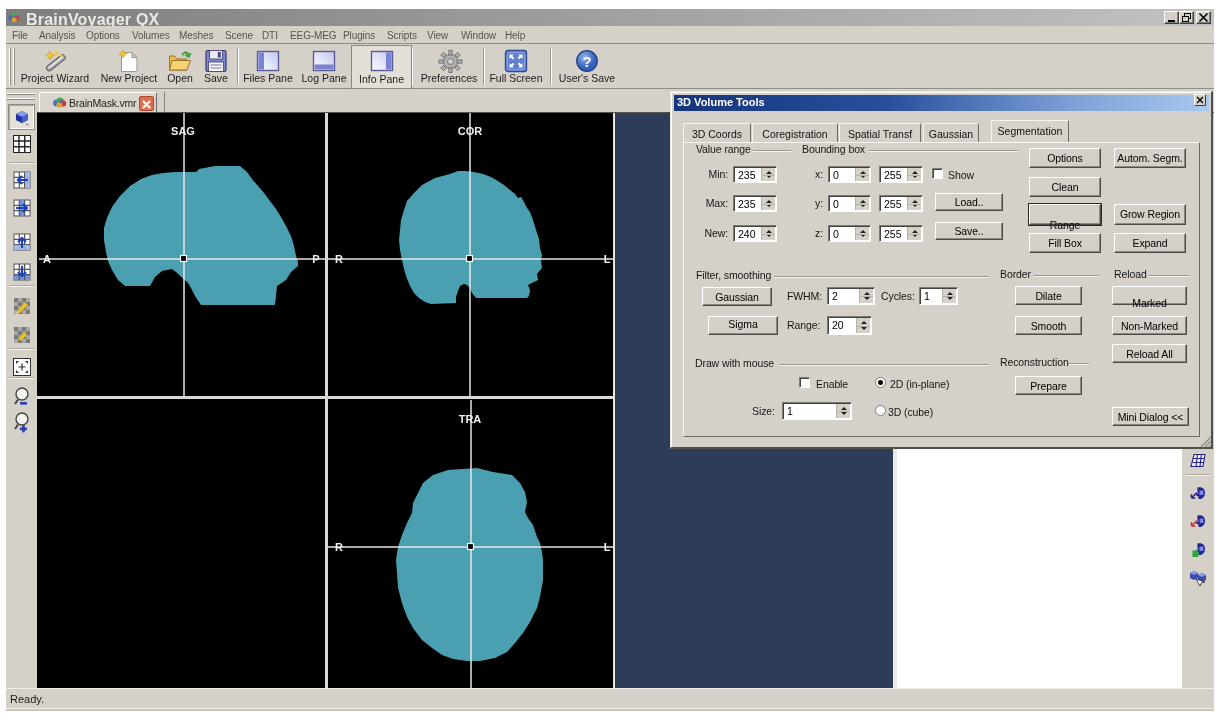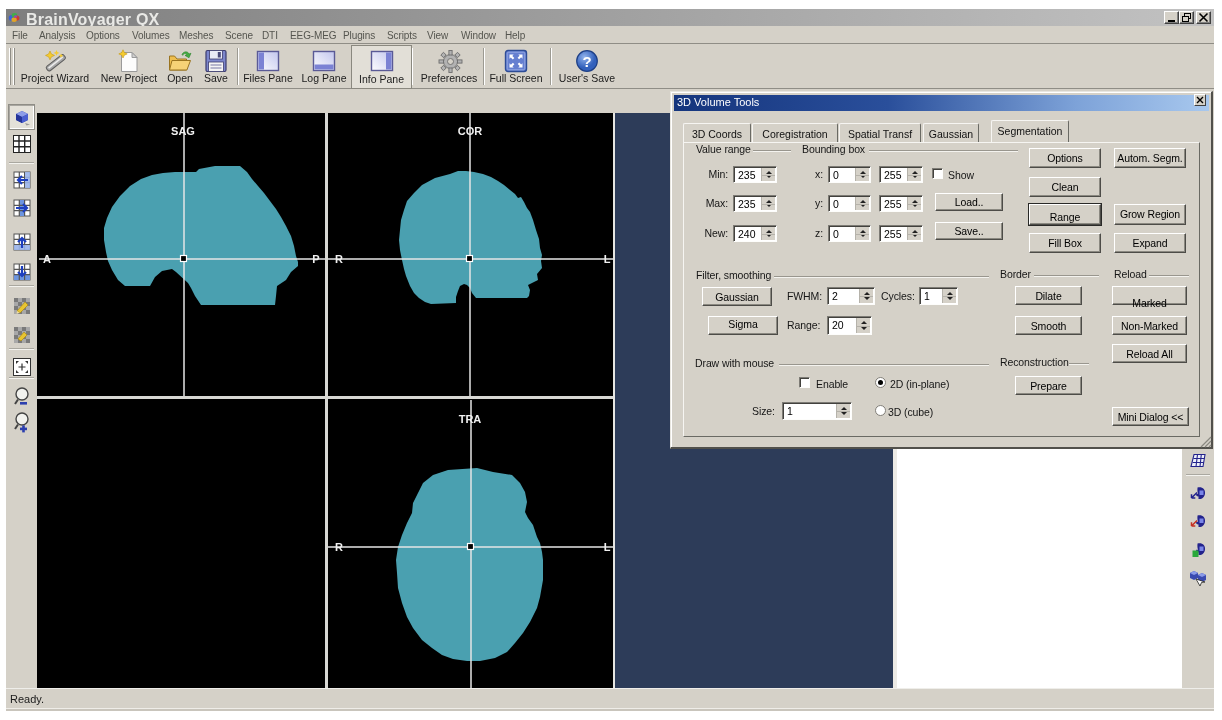--- a/index.html
+++ b/index.html
@@ -47,21 +47,21 @@
 #statusbar .txt { position:absolute; left:4px; top:4px; font-size:11px; color:#1b1b1b; }
 #winbottom { position:absolute; left:0; top:699px; width:1208px; height:3px; background:#c9c5bc; border-top:1px solid #efede8;}
 
 #dlg { position:absolute; left:670px; top:91px; width:543px; height:358px;
   background:#d5d1c8;
   border-top:1px solid #e8e6e0; border-left:1px solid #e8e6e0;
   border-right:2px solid #51504b; border-bottom:2px solid #51504b;
   box-shadow:inset 1px 1px 0 #ffffff; }
 #dlgtitle { position:absolute; left:3px; top:3px; width:535px; height:16px;
   background:linear-gradient(90deg,#15357d 0%, #2a4f9b 40%, #7da2d8 75%, #a8c8ee 100%); }
-#dlgtitle .txt { position:absolute; left:3px; top:1px; font-size:11px; font-weight:normal; color:#fff; }
+#dlgtitle .txt { position:absolute; left:3px; top:1px; font-size:11px; font-weight:bold; color:#fff; }
 #dlgclose { position:absolute; right:5px; top:2px; width:12px; height:12px; background:#d5d1c8;
   border-top:1px solid #fff; border-left:1px solid #fff; border-right:1px solid #404040; border-bottom:1px solid #404040;
   font-size:9px; line-height:10px; text-align:center; color:#000; font-weight:bold; }
 .dtab { position:absolute; top:31px; height:19px; background:#d5d1c8;
   border-top:1px solid #f6f5f2; border-left:1px solid #f6f5f2; border-right:1px solid #6a6a64;
   border-radius:2px 2px 0 0; font-size:10.5px; color:#111; text-align:center; padding-top:4px; }
 #dtab-active { top:28px; height:22px; z-index:3; background:#d7d3ca; }
 #dpane { position:absolute; left:12px; top:50px; width:517px; height:295px;
   border-top:1px solid #f6f5f2; border-left:1px solid #f6f5f2;
   border-right:1px solid #6a6a64; border-bottom:1px solid #6a6a64;
@@ -256,20 +256,41 @@
               <stop offset="0%" stop-color="#93b4ec"></stop>
               <stop offset="100%" stop-color="#3361bc"></stop>
             </radialGradient>
           </defs>
         <circle cx="12" cy="12" r="10.3" fill="url(#ggrad)" stroke="#1d3f86" stroke-width="1.2"></circle>
         <text x="12" y="17.5" font-size="15" font-weight="bold" fill="#fff" text-anchor="middle" font-family="Liberation Sans">?</text>
       </svg>
       <div class="lbl">User's Save</div>
     </div>
   </div>
+  <div id="tabbar">
+    <div class="abs" style="left:1px;top:3px;width:28px;height:2px;border-top:1px solid #fff;border-bottom:1px solid #8f8d86"></div>
+    <div class="abs" style="left:1px;top:8px;width:28px;height:2px;border-top:1px solid #fff;border-bottom:1px solid #8f8d86"></div>
+    <div id="tab1">
+      <svg class="abs" style="left:12px;top:3px" width="15" height="14" viewBox="0 0 15 14">
+        <ellipse cx="5" cy="7" rx="4" ry="3.6" fill="#4a6fd0"></ellipse>
+        <ellipse cx="8" cy="4.6" rx="3.6" ry="3" fill="#3fae4a"></ellipse>
+        <ellipse cx="10.6" cy="7.4" rx="3.6" ry="3.2" fill="#c23a38"></ellipse>
+        <ellipse cx="7.4" cy="8.8" rx="3.2" ry="2.6" fill="#d8a030"></ellipse>
+        <ellipse cx="9.6" cy="5.8" rx="1.8" ry="1.5" fill="#8a4aa0"></ellipse>
+      </svg>
+      <span class="abs" style="left:29px;top:4px;font-size:10.5px;letter-spacing:-0.2px;color:#1c1c1c">BrainMask.vmr</span>
+      <div class="abs" style="left:99px;top:3px;width:15px;height:15px;background:#dd6e4e;border:1px solid #b04828;border-radius:2px;">
+        <svg width="13" height="13" viewBox="0 0 13 13">
+            <path d="M3.5 3.5 L9.5 9.5 M9.5 3.5 L3.5 9.5" stroke="#fff" stroke-width="2.2" stroke-linecap="round"></path>
+          </svg>
+      </div>
+    </div>
+    <div class="abs" style="left:158px;top:2px;width:1px;height:20px;background:#8a887f"></div>
+    <div class="abs" style="left:31px;top:22px;width:1177px;height:1px;background:#55534e"></div>
+  </div>
   <div id="lefticons">
     <div class="libtn pressed" style="top:95px">
       <svg width="20" height="20" viewBox="0 0 20 20">
         <path d="M4 7 L10 4 L16 7 L16 13 L10 16 L4 13 Z" fill="#2c3fae"></path>
         <path d="M4 7 L10 4 L16 7 L10 10 Z" fill="#8c9ce8"></path>
         <path d="M10 10 L16 7 L16 13 L10 16 Z" fill="#4a5fd0"></path>
         <path d="M4 7 L10 10 L10 16 L4 13 Z" fill="#24349a"></path>
         <path d="M13 16 l5 1.5 l-3.5 1 Z" fill="#9a9a9a"></path>
       </svg>
     </div>
@@ -525,21 +546,21 @@
           <div class="udline"></div>
         </div>
       </div>
     <div class="cb" style="left:261px;top:76px"></div>
     <span class="glbl" style="left:277px;top:77px">Show</span>
     <div class="btn" style="left:264px;top:101px;width:68px;height:18px;padding-top:2px">Load..</div>
     <div class="btn" style="left:264px;top:130px;width:68px;height:18px;padding-top:2px">Save..</div>
     <div class="btn" style="left:358px;top:56px;width:72px;height:20px;padding-top:3px">Options</div>
     <div class="btn" style="left:443px;top:56px;width:72px;height:20px;padding-top:3px">Autom. Segm.</div>
     <div class="btn" style="left:358px;top:85px;width:72px;height:20px;padding-top:3px">Clean</div>
-    <div class="btn" style="left:358px;top:112px;width:72px;height:21px;padding-top:6px;outline:1px solid #2a2a28">Range</div>
+    <div class="btn" style="left:358px;top:112px;width:72px;height:21px;padding-top:14px;outline:1px solid #2a2a28">Range</div>
     <div class="btn" style="left:443px;top:112px;width:72px;height:21px;padding-top:3px">Grow Region</div>
     <div class="btn" style="left:358px;top:141px;width:72px;height:20px;padding-top:3px">Fill Box</div>
     <div class="btn" style="left:443px;top:141px;width:72px;height:20px;padding-top:3px">Expand</div>
     <span class="glbl" style="left:25px;top:177px">Filter, smoothing</span>
     <div class="groove" style="left:103px;top:184px;width:215px"></div>
     <div class="btn" style="left:31px;top:195px;width:70px;height:19px;padding-top:3px">Gaussian</div>
     <span class="glbl" style="left:116px;top:198px">FWHM:</span>
     <div class="spin" style="left:156px;top:195px;width:48px;height:18px">
         <span class="val">2</span>
         <div class="ud">

